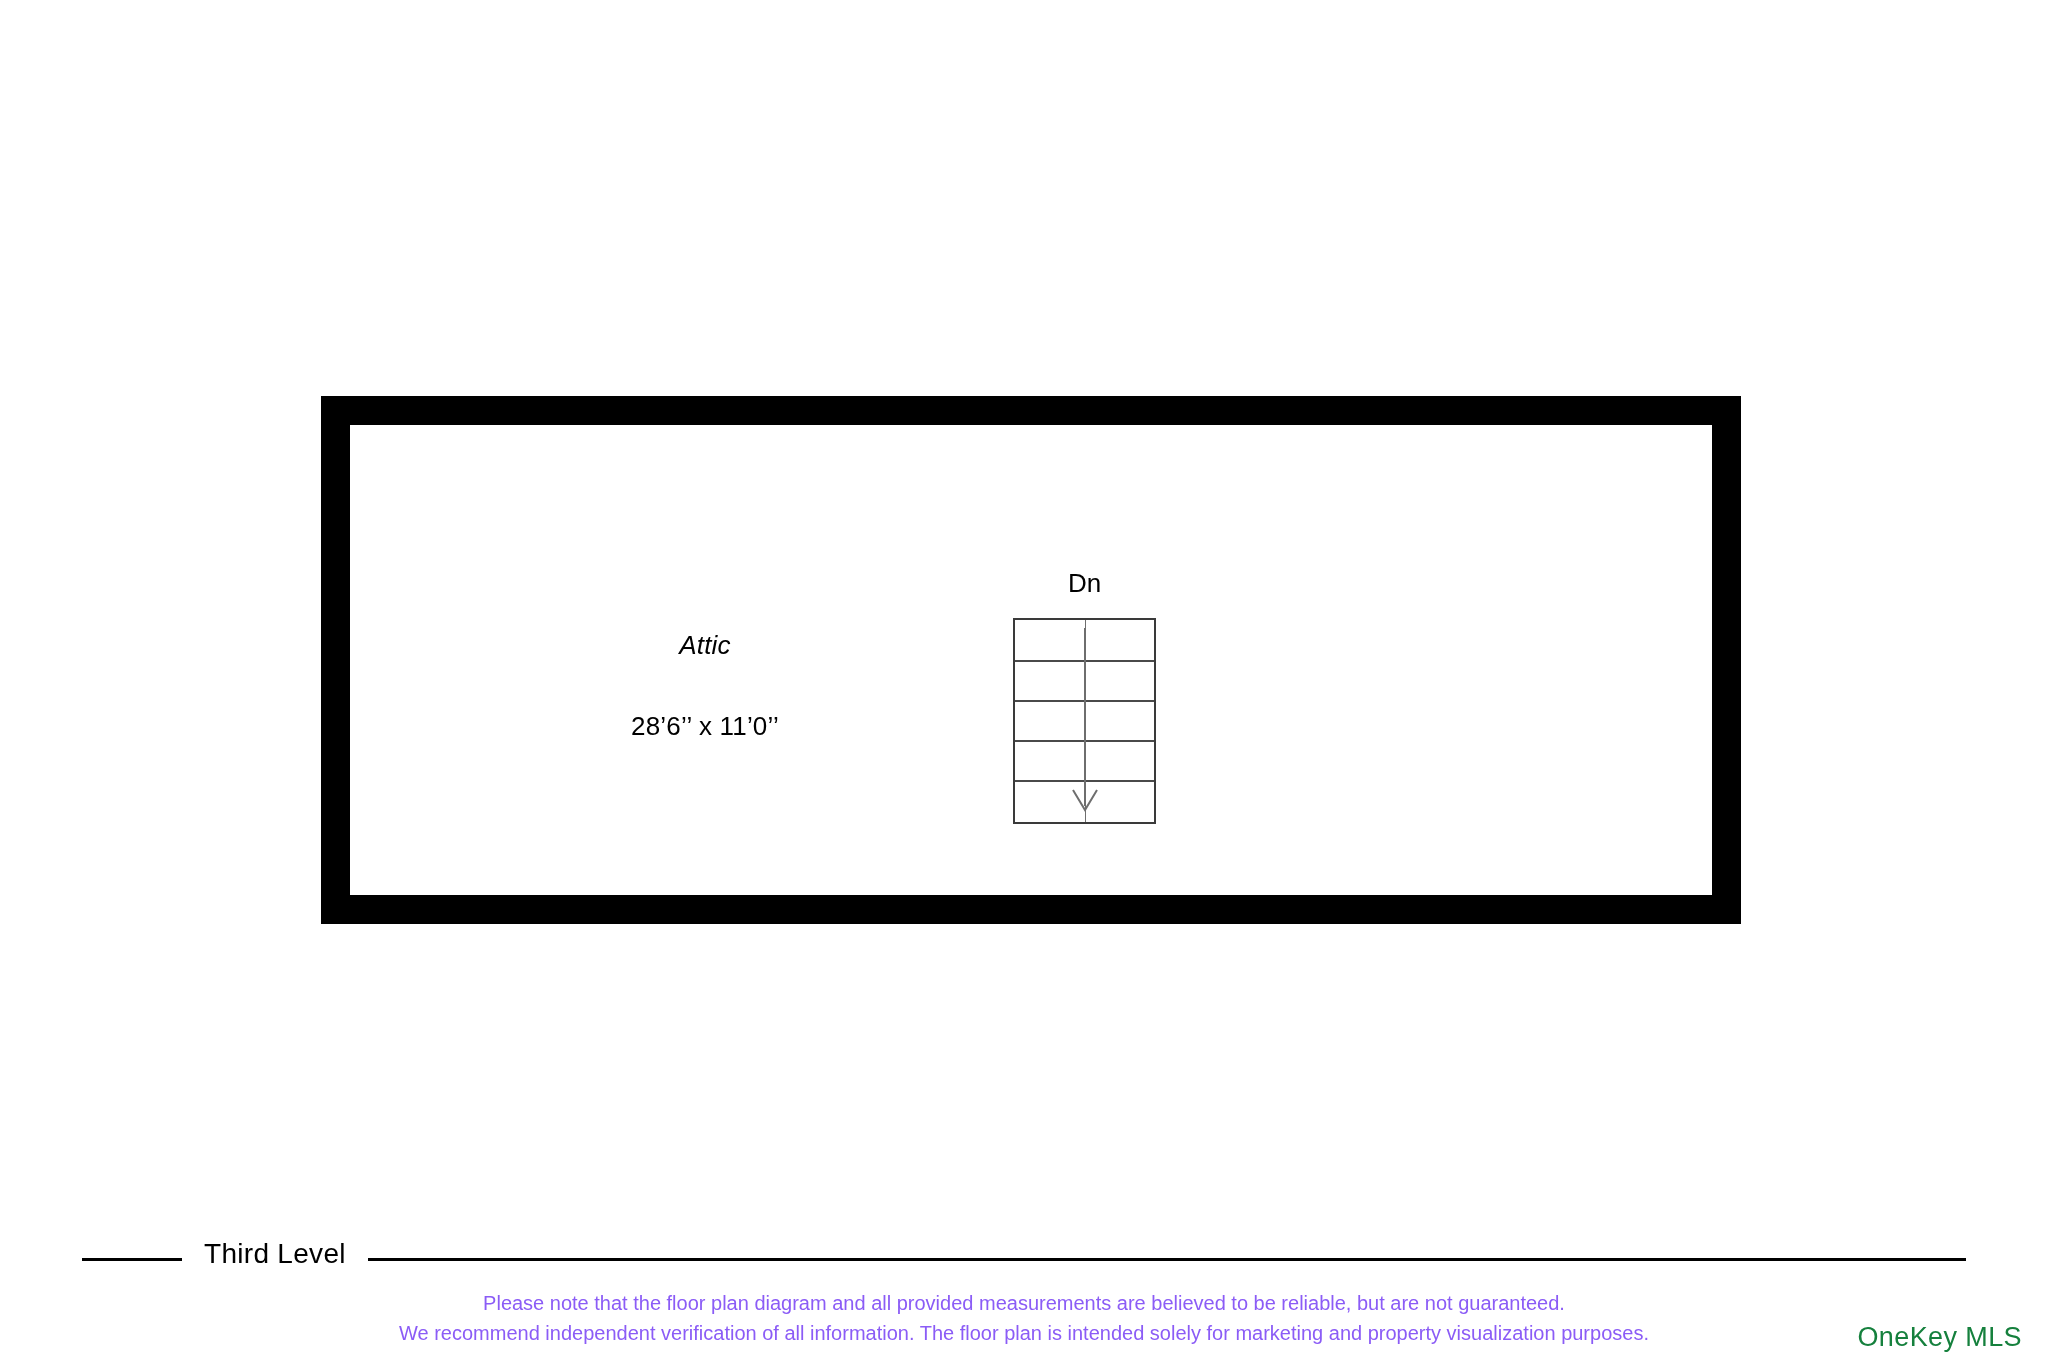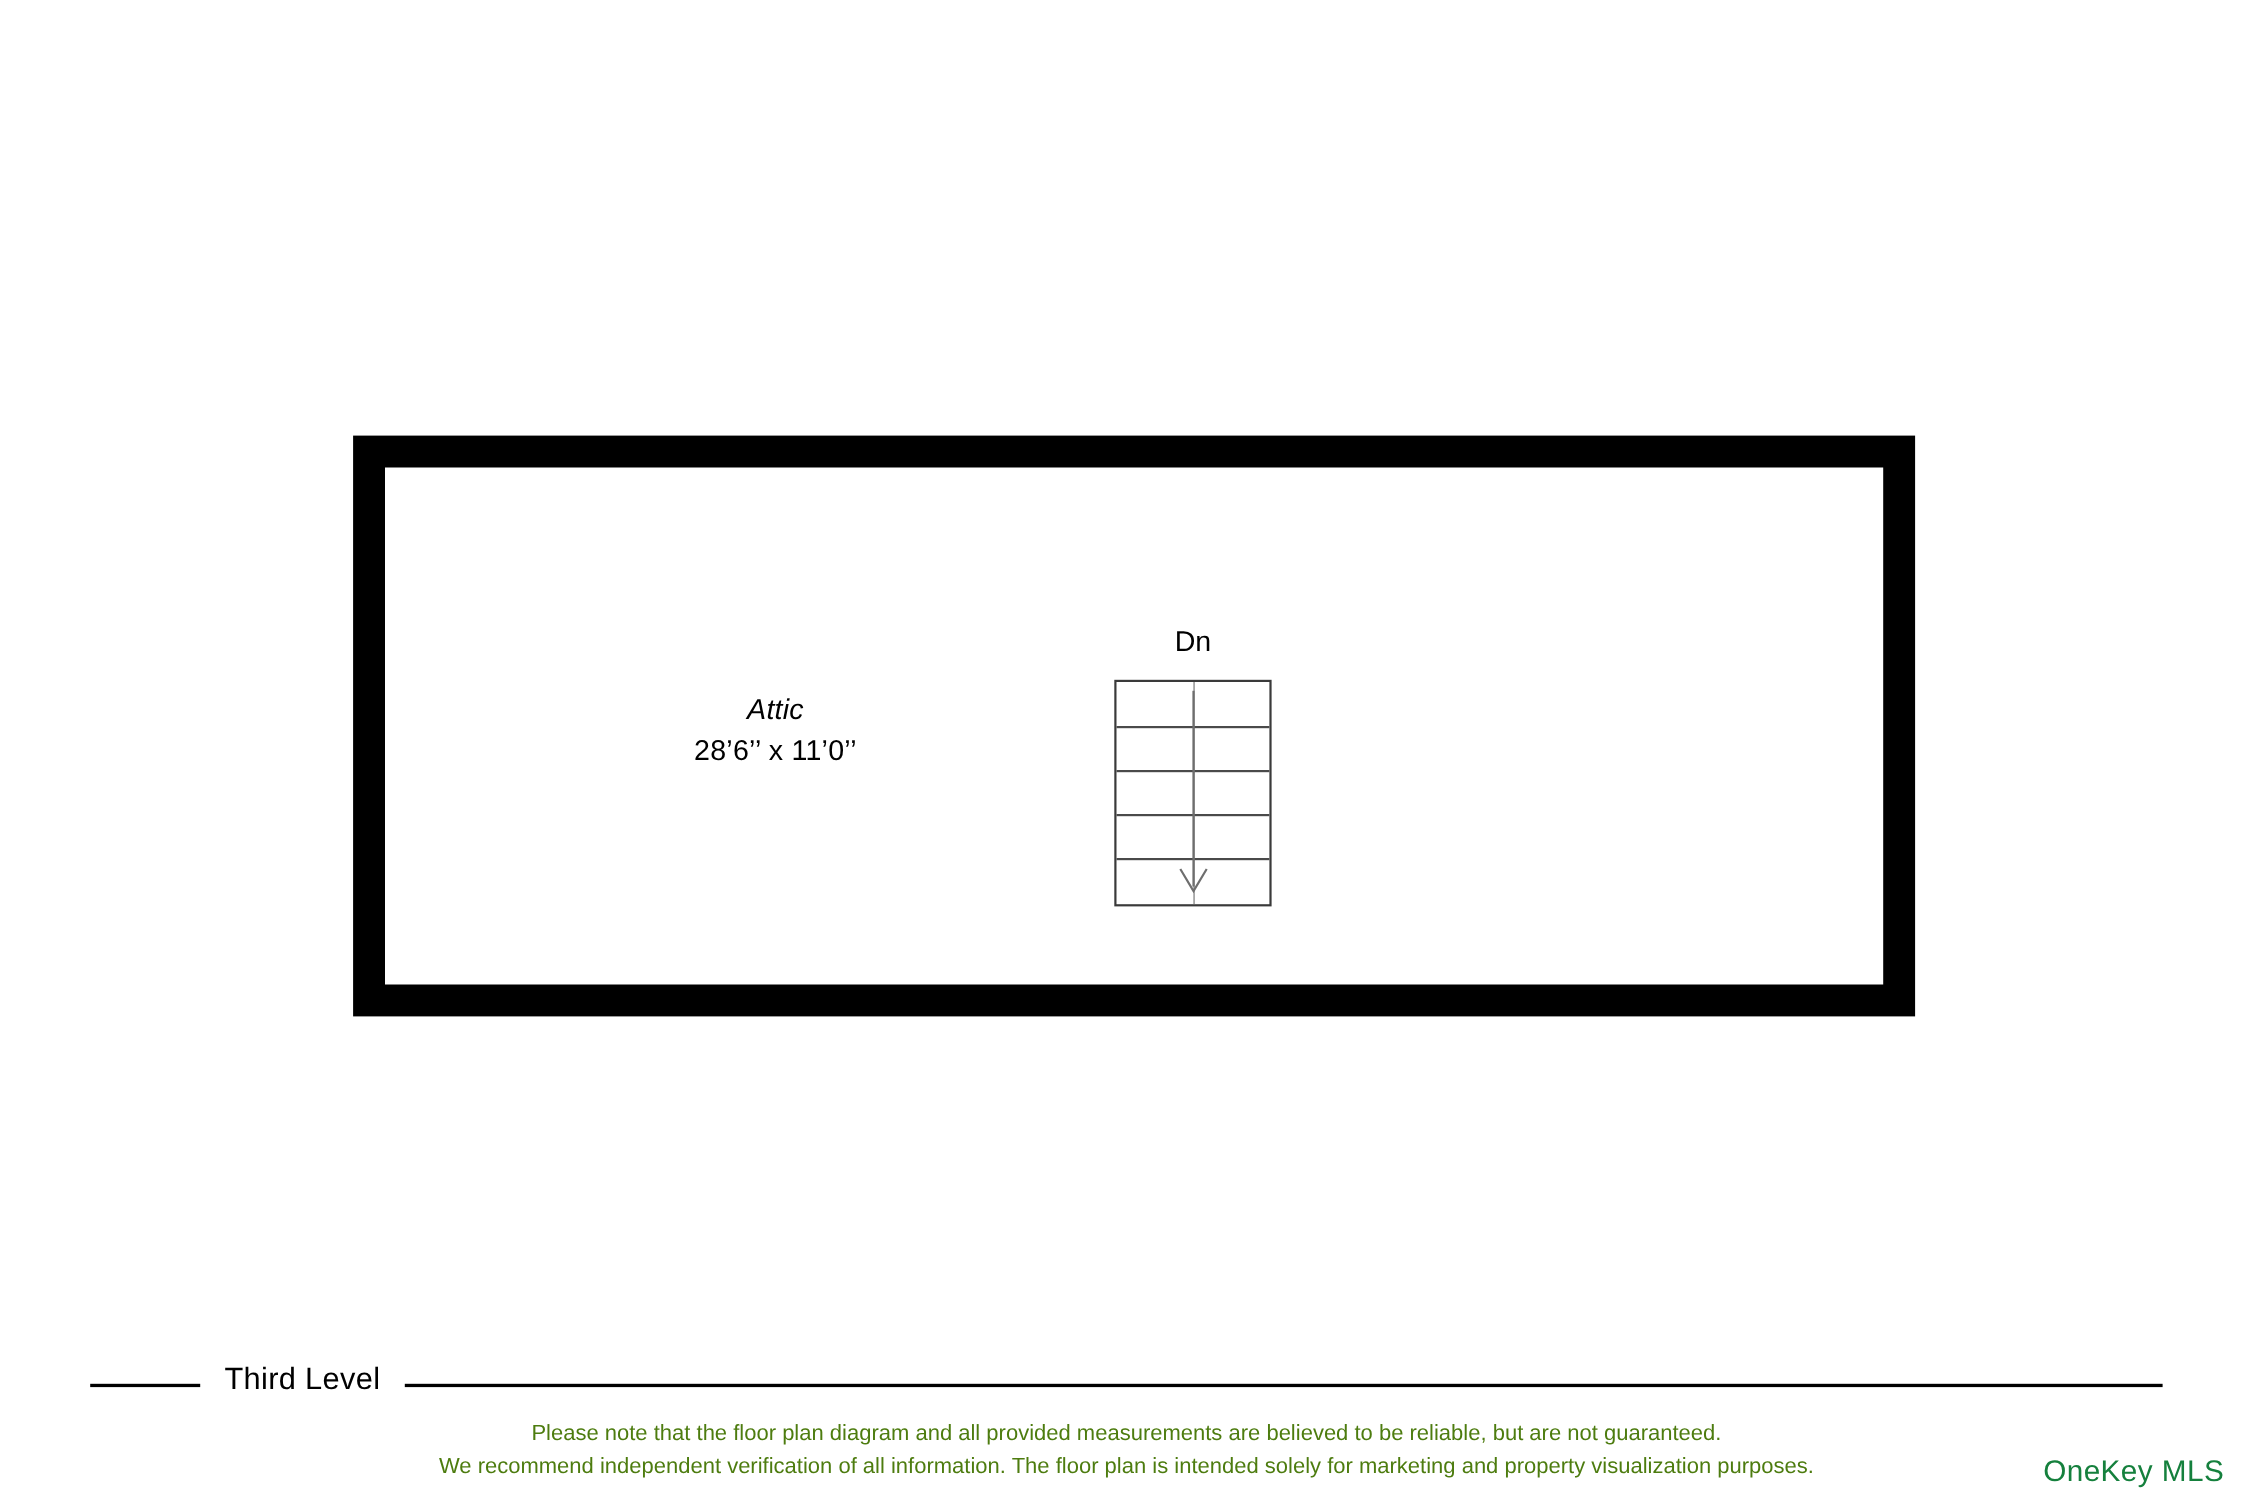--- a/index.html
+++ b/index.html
@@ -53,20 +53,21 @@
   #room-label .room-name {
     display: block;
     font-size: 26px;
     letter-spacing: 0.2px;
     font-style: italic;
   }
   #room-label .room-dims {
     display: block;
     font-size: 26px;
     letter-spacing: 0.2px;
+    margin-top: 44px;
   }
 
   
   #staircase {
     position: absolute;
     left: 1013px;
     top: 618px;
     width: 143px;
     height: 206px;
   }
@@ -139,21 +140,21 @@
   }
 
   #disclaimer {
     position: absolute;
     left: 0;
     top: 1288px;
     width: 2048px;
     text-align: center;
     font-size: 20px;
     line-height: 1.5;
-    color: #4d7c0f;
+    color: #8b5cf6;
   }
   #disclaimer span { display: block; }
 
   #watermark {
     position: absolute;
     right: 26px;
     bottom: 12px;
     font-size: 27px;
     color: #15803d;
     letter-spacing: 0.4px;

